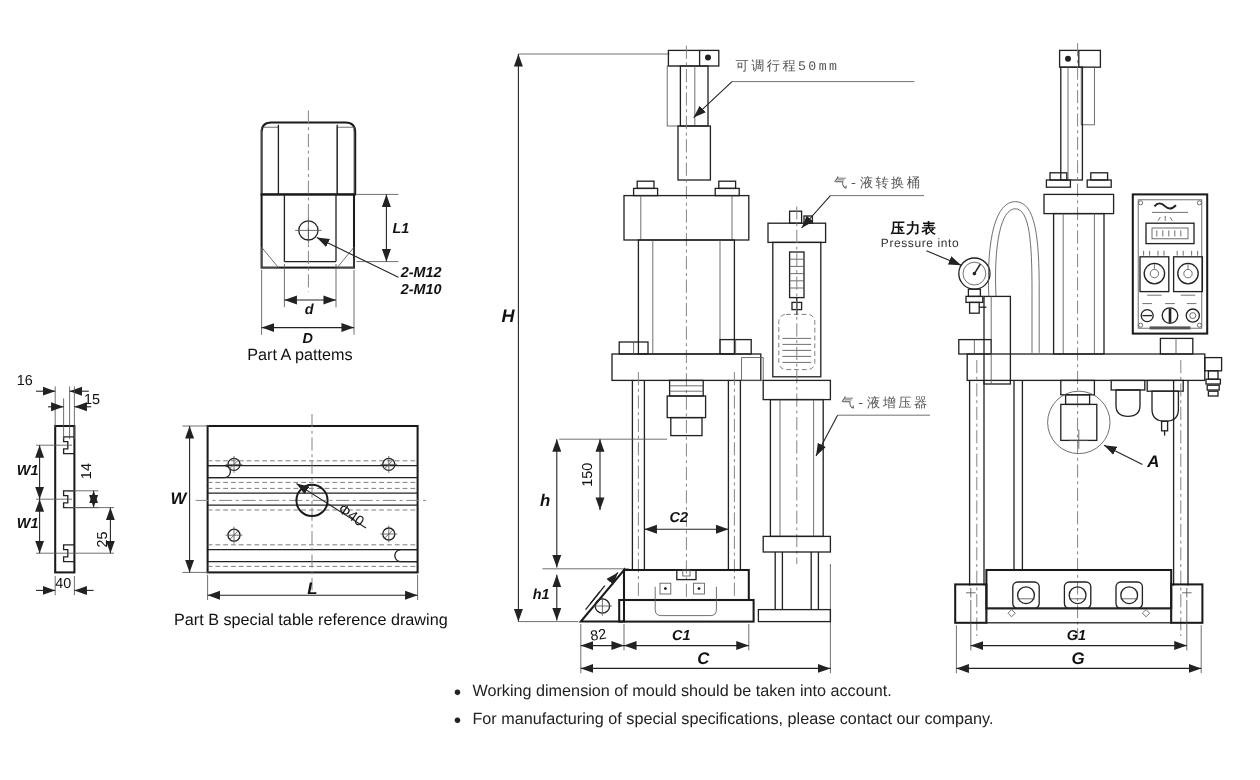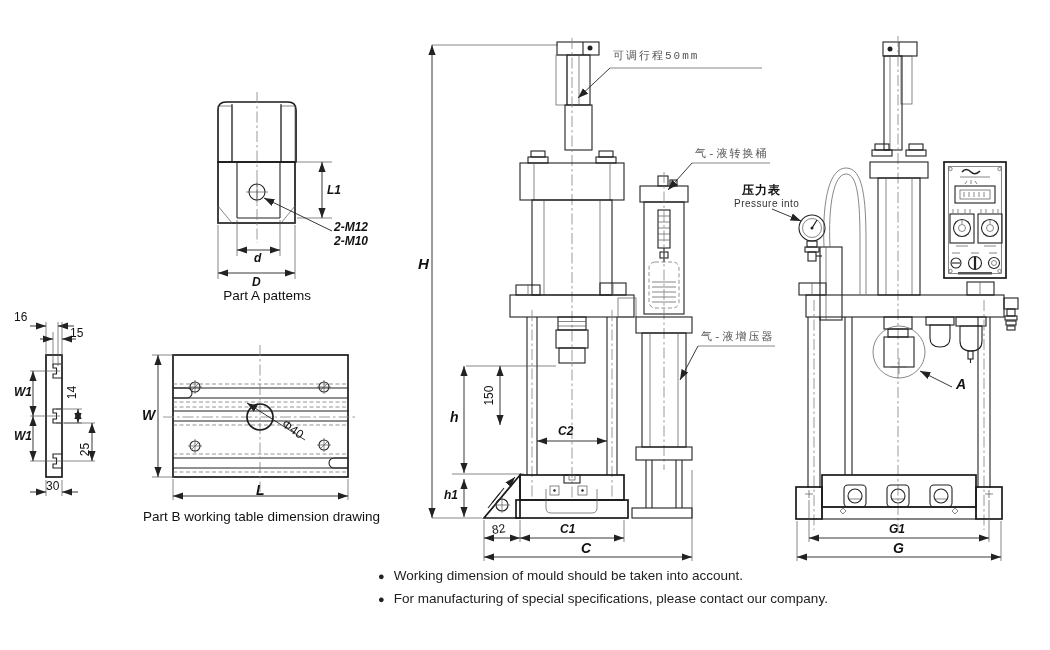--- a/index.html
+++ b/index.html
@@ -460,33 +460,33 @@
     <line x1="797" y1="557" x2="1001" y2="557" class="dim" marker-start="url(#aS)" marker-end="url(#aE)"></line>
   </g>
 </svg>
 
 <div class="lbl" style="left:14px;top:311px">16</div>
 <div class="lbl" style="left:70px;top:327px">15</div>
 <div class="lbl b" style="left:14px;top:386px">W1</div>
 <div class="lbl rot" style="left:66px;top:386px;transform:rotate(-90deg)">14</div>
 <div class="lbl b" style="left:14px;top:430px">W1</div>
 <div class="lbl rot" style="left:79px;top:443px;transform:rotate(-90deg)">25</div>
-<div class="lbl" style="left:46px;top:480px">30</div>
+<div class="lbl" style="left:46px;top:480px">40</div>
 
 <div class="lbl b big" style="left:142px;top:408px">W</div>
 <div class="lbl b big" style="left:256px;top:483px">L</div>
 <div class="lbl rot" style="left:281px;top:423px;transform:rotate(35deg)">Φ40</div>
-<div class="lbl cap" style="left:143px;top:510px;width:232px;text-align:center">Part B working table dimension drawing</div>
+<div class="lbl cap" style="left:143px;top:510px;width:232px;text-align:center">Part B special table reference drawing</div>
 
 <div class="lbl b" style="left:327px;top:184px">L1</div>
 <div class="lbl b" style="left:254px;top:252px">d</div>
 <div class="lbl b" style="left:252px;top:276px">D</div>
 <div class="lbl b" style="left:334px;top:221px">2-M12</div>
 <div class="lbl b" style="left:334px;top:235px">2-M10</div>
-<div class="lbl cap" style="left:206px;top:289px;width:105px;text-align:right">Part A pattems</div>
+<div class="lbl cap" style="left:206px;top:289px;width:105px;text-align:left">Part A pattems</div>
 
 <div class="lbl cn" style="left:613px;top:50px">可调行程50mm</div>
 <div class="lbl cn" style="left:695px;top:148px">气-液转换桶</div>
 <div class="lbl cn" style="left:701px;top:331px">气-液增压器</div>
 <div class="lbl b" style="left:418px;top:256px;font-size:15px">H</div>
 <div class="lbl rot" style="left:480px;top:389px;transform:rotate(-90deg)">150</div>
 <div class="lbl b big" style="left:450px;top:410px">h</div>
 <div class="lbl b" style="left:558px;top:425px">C2</div>
 <div class="lbl b" style="left:444px;top:489px">h1</div>
 <div class="lbl rot" style="left:492px;top:523px;transform:rotate(-8deg)">82</div>

